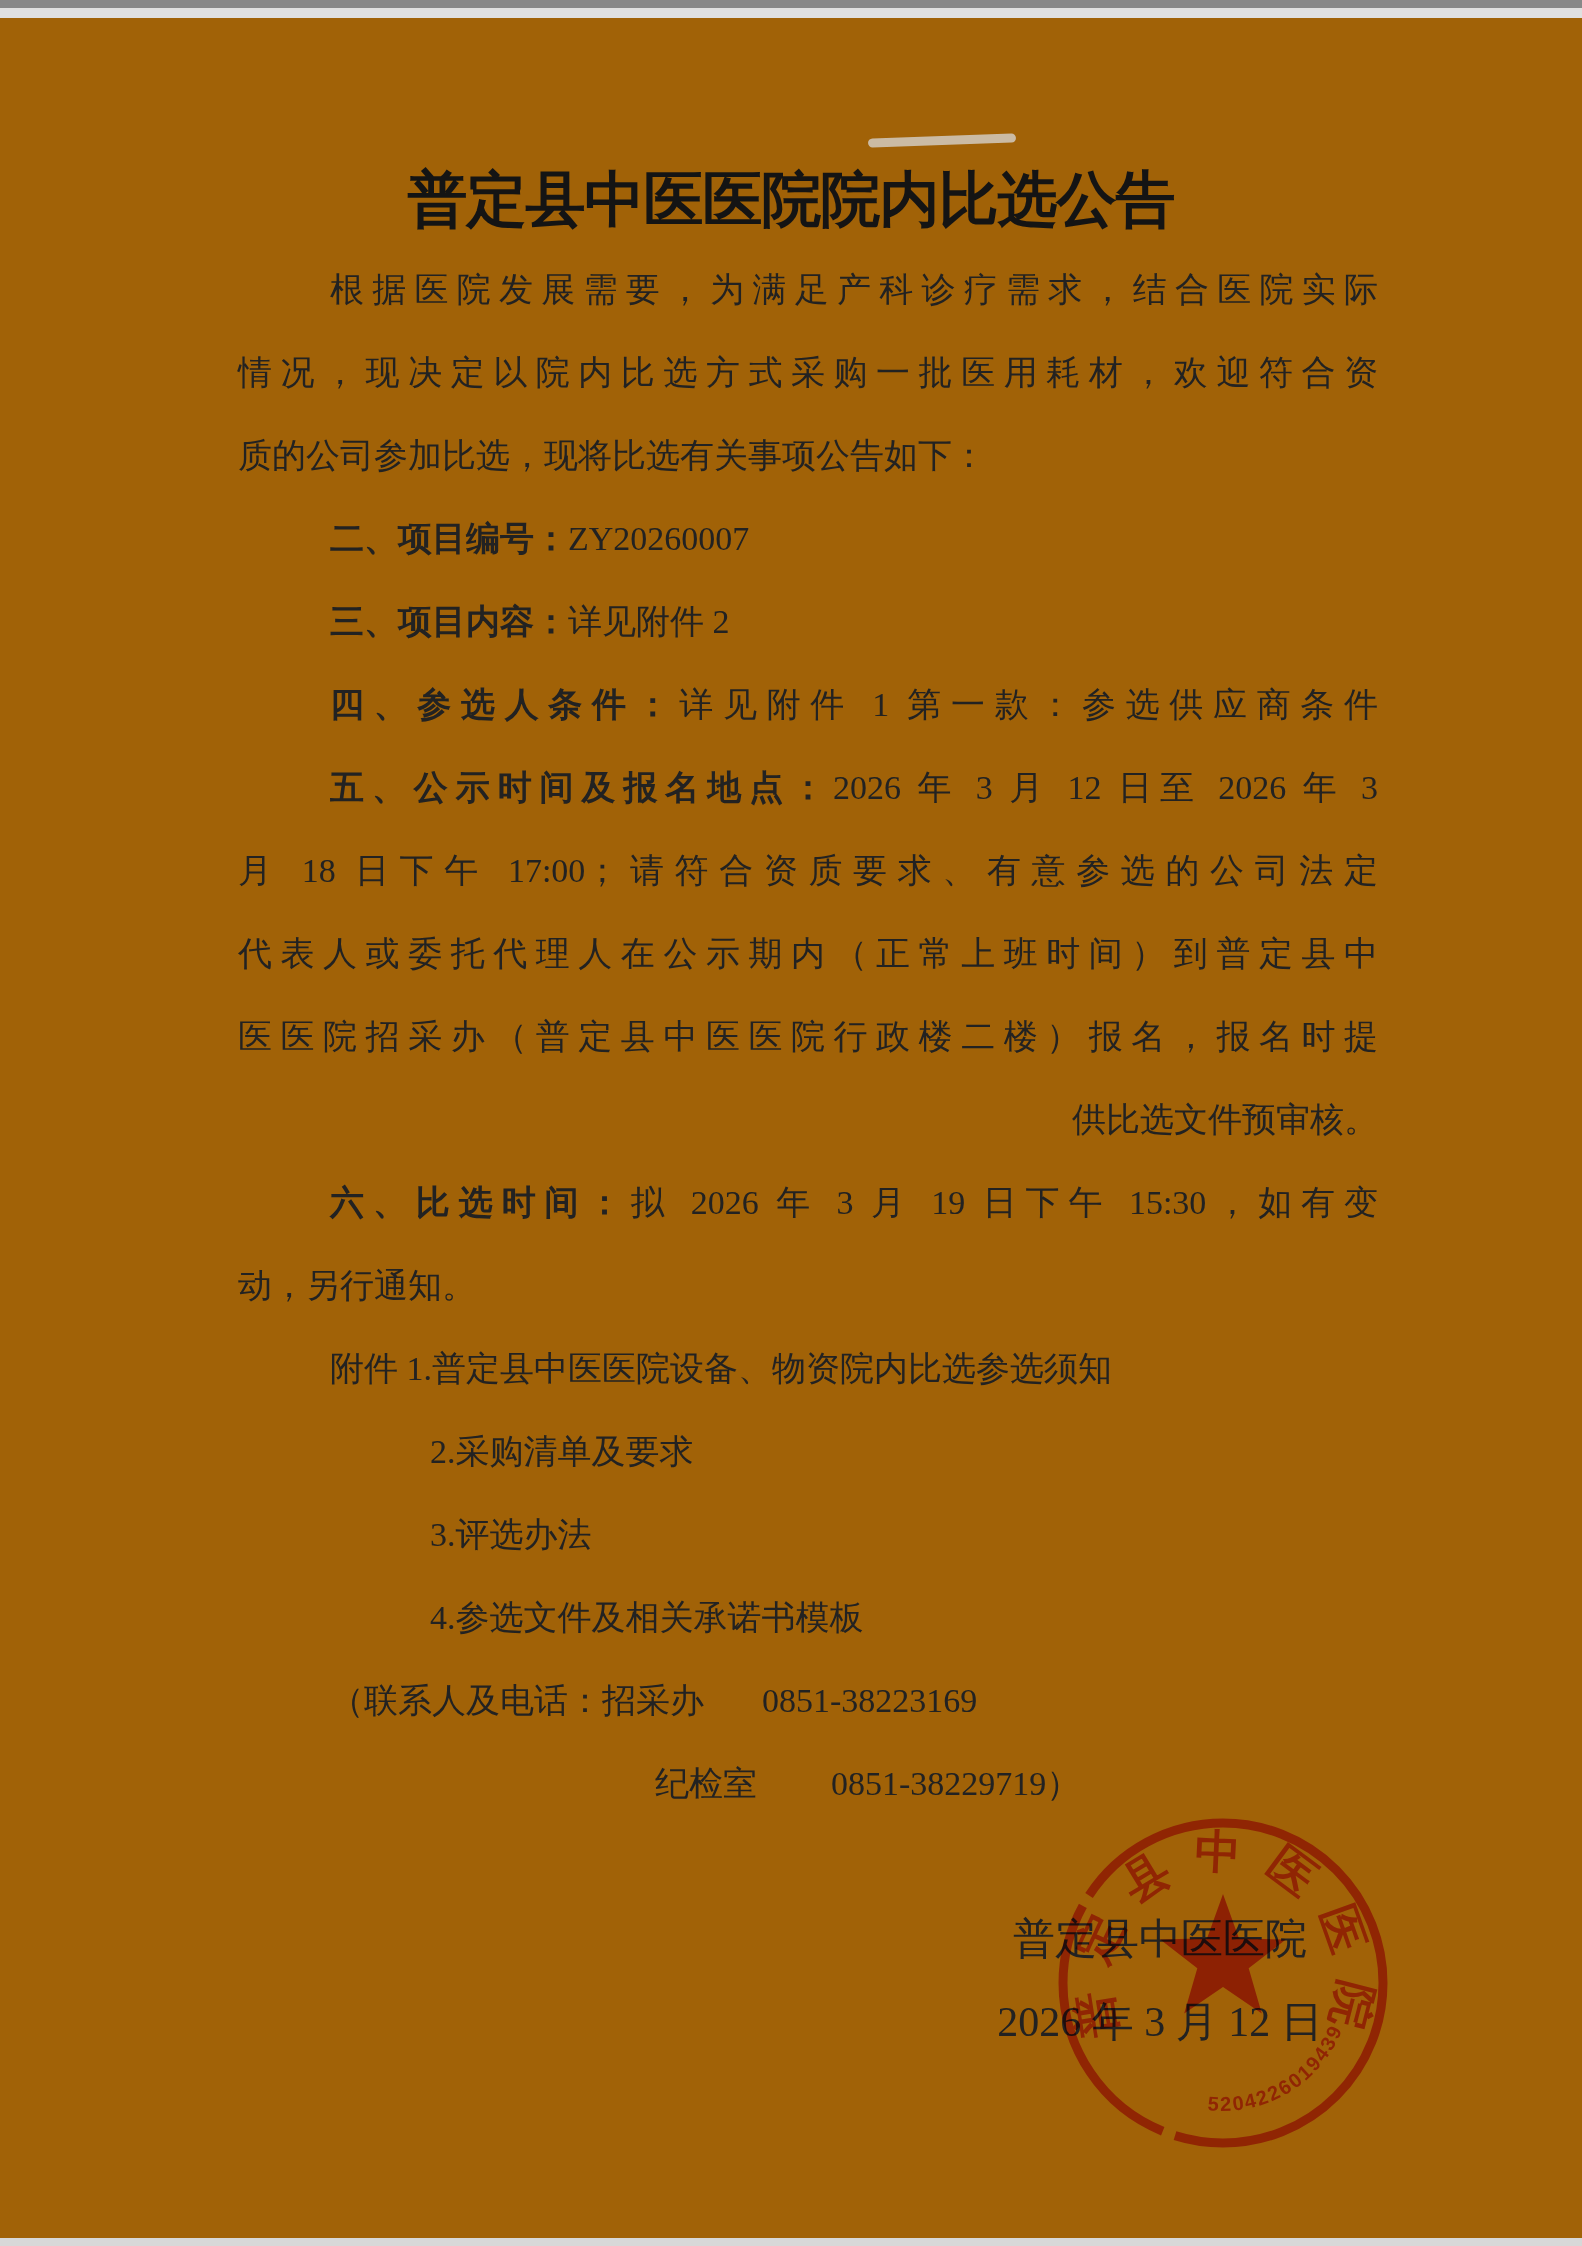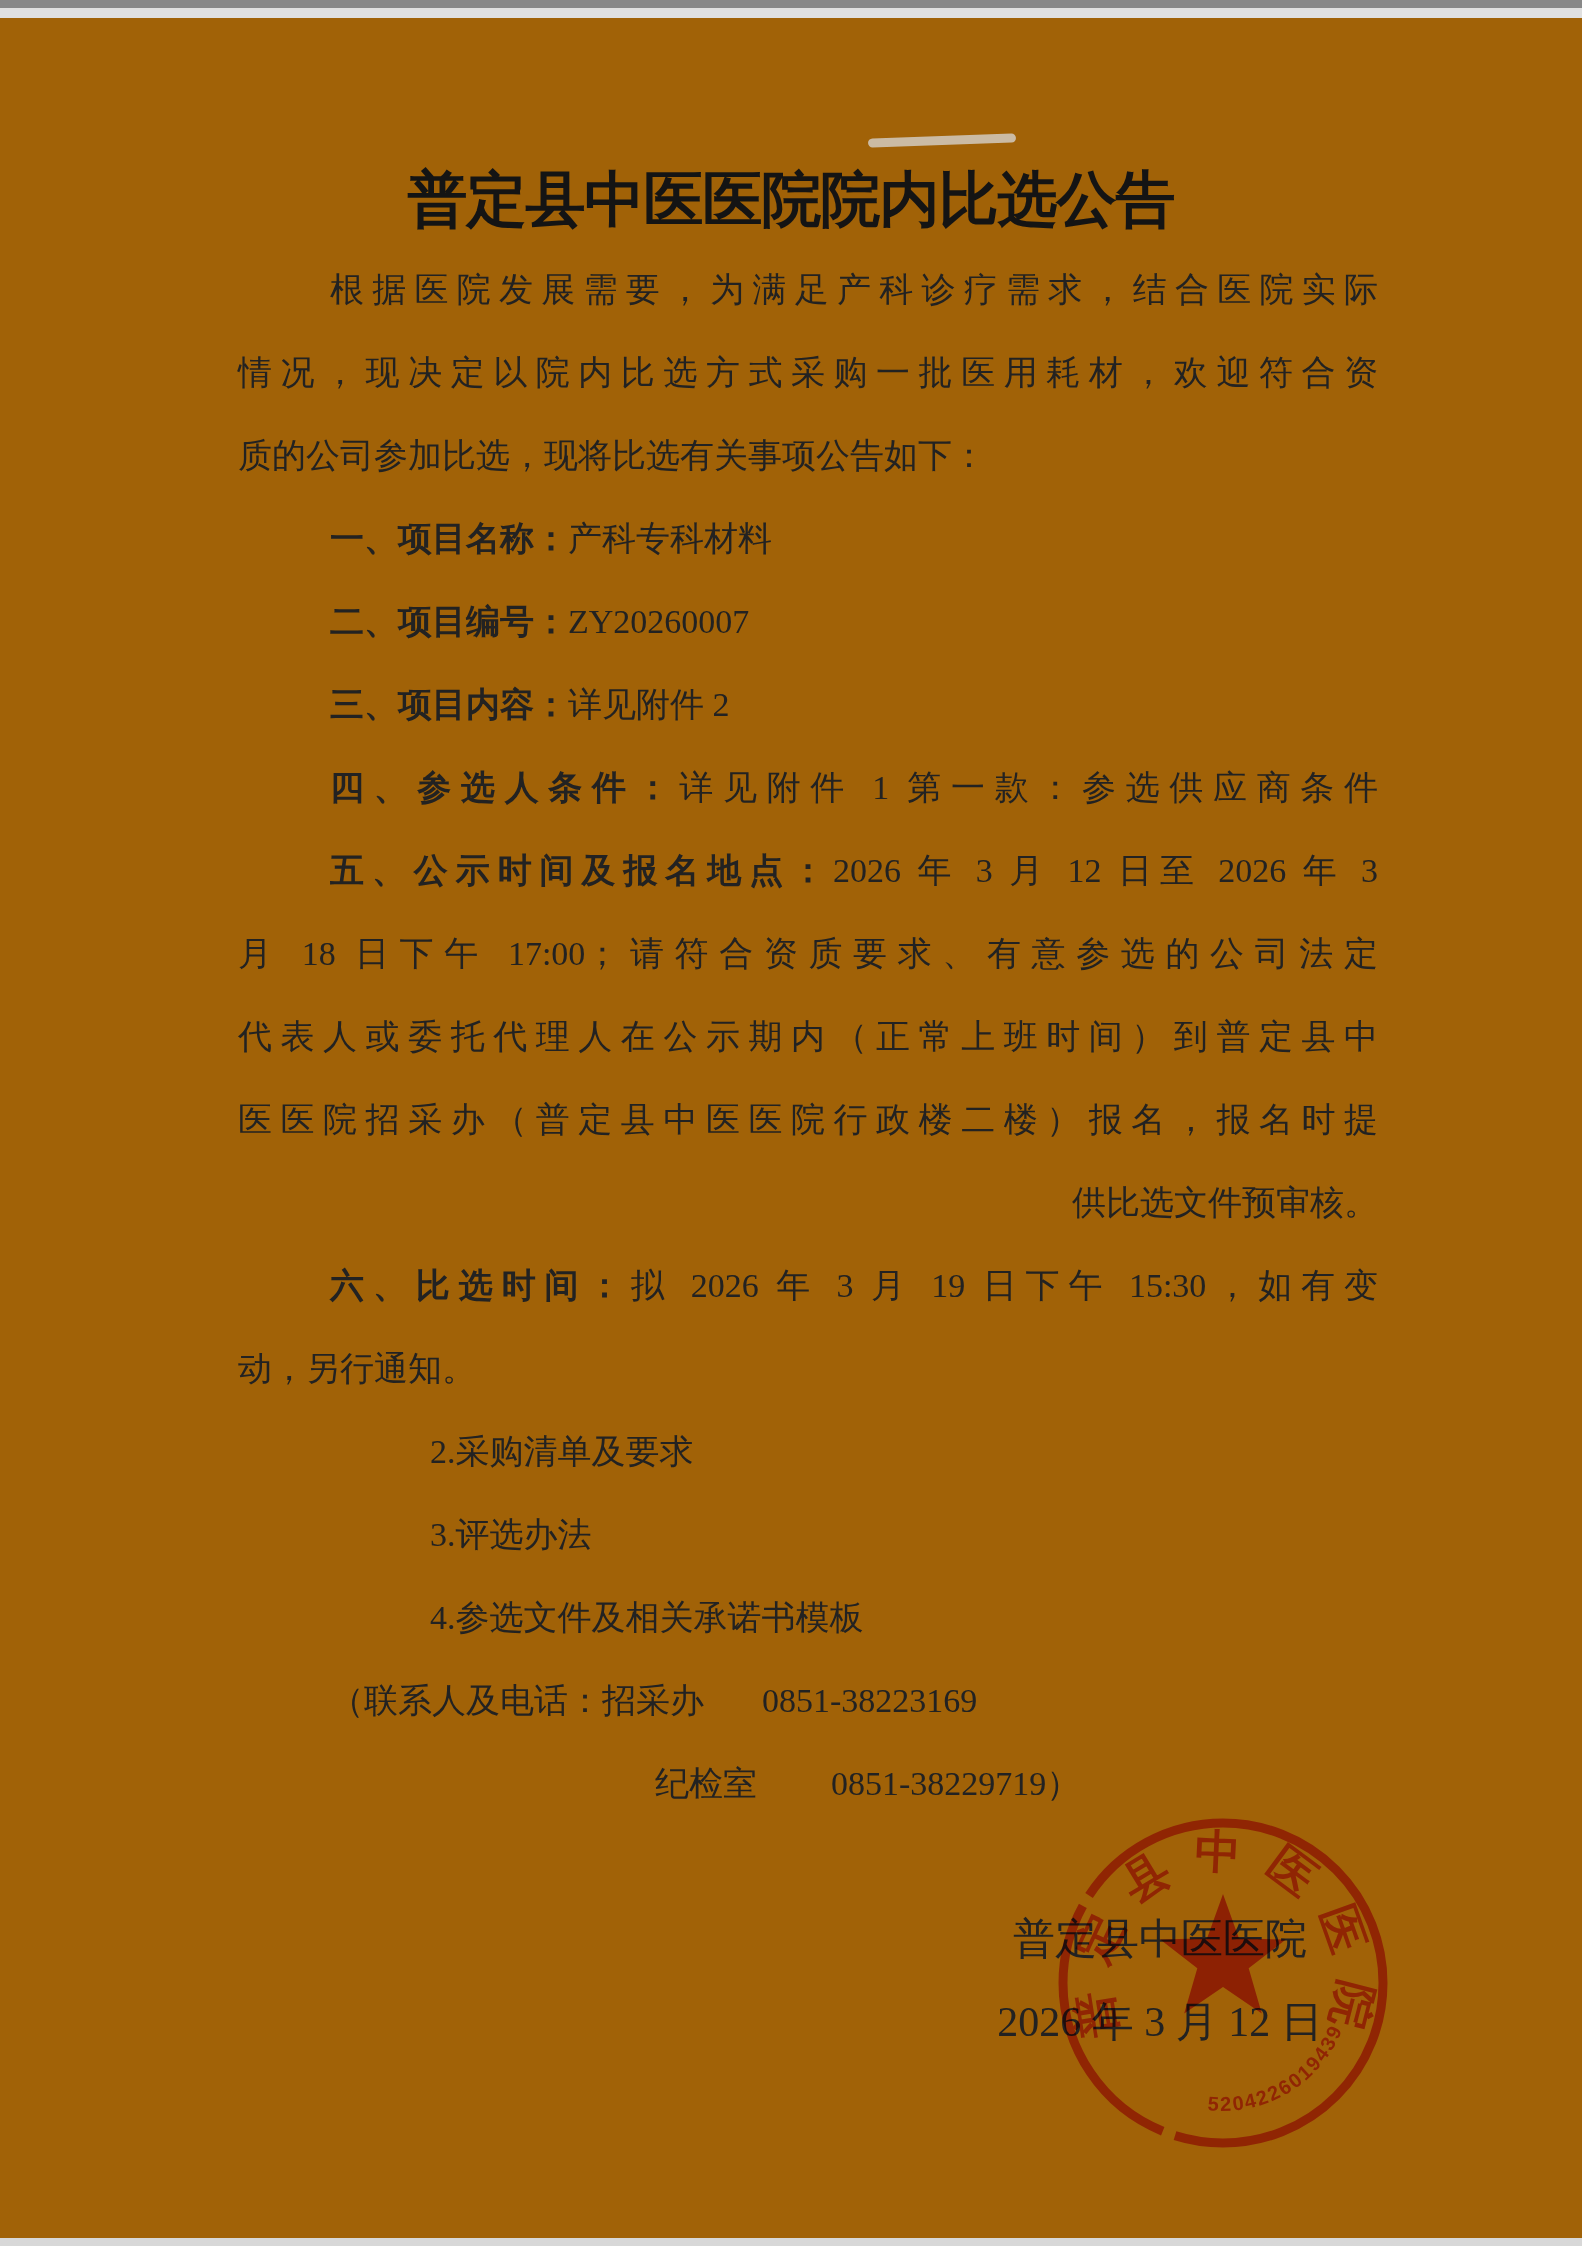--- a/index.html
+++ b/index.html
@@ -52,31 +52,31 @@
 
   <div class="scan-edge top"></div>
   <div class="scan-smudge"></div>
 
   <div class="doc-title">普定县中医医院院内比选公告</div>
 
   <div class="body-text" id="body-lines">
       <div class="line j" style="padding-left: 92px;"><span>根据医院发展需要，为满足产科诊疗需求，结合医院实际</span></div>
       <div class="line j" style="padding-left: 0px;"><span>情况，现决定以院内比选方式采购一批医用耗材，欢迎符合资</span></div>
       <div class="line" style="padding-left: 0px;"><span>质的公司参加比选，现将比选有关事项公告如下：</span></div>
-      <div class="line" style="padding-left: 92px;"><span class="b">一、项目名称：</span><span>产科专科材料</span></div>
       <div class="line" style="padding-left: 92px;"><span class="b">二、项目编号：</span><span>ZY20260007</span></div>
       <div class="line" style="padding-left: 92px;"><span class="b">三、项目内容：</span><span>详见附件 2</span></div>
       <div class="line j" style="padding-left: 92px;"><span class="b">四、参选人条件：</span><span>详见附件 1 第一款：参选供应商条件</span></div>
       <div class="line j" style="padding-left: 92px;"><span class="b">五、公示时间及报名地点：</span><span>2026 年 3 月 12 日至 2026 年 3</span></div>
       <div class="line j" style="padding-left: 0px;"><span>月 18 日下午 17:00；请符合资质要求、有意参选的公司法定</span></div>
       <div class="line j" style="padding-left: 0px;"><span>代表人或委托代理人在公示期内（正常上班时间）到普定县中</span></div>
       <div class="line j" style="padding-left: 0px;"><span>医医院招采办（普定县中医医院行政楼二楼）报名，报名时提</span></div>
       <div class="line" style="padding-left: 0px; text-align: right;"><span>供比选文件预审核。</span></div>
       <div class="line j" style="padding-left: 92px;"><span class="b">六、比选时间：</span><span>拟 2026 年 3 月 19 日下午 15:30，如有变</span></div>
       <div class="line" style="padding-left: 0px;"><span>动，另行通知。</span></div>
+      <div class="line" style="padding-left: 92px;"><span>附件 1.普定县中医医院设备、物资院内比选参选须知</span></div>
       <div class="line" style="padding-left: 192px;"><span>2.采购清单及要求</span></div>
       <div class="line" style="padding-left: 192px;"><span>3.评选办法</span></div>
       <div class="line" style="padding-left: 192px;"><span>4.参选文件及相关承诺书模板</span></div>
       <div class="line" style="padding-left: 92px;"><span>（联系人及电话：招采办</span><span style="margin-left: 58px;">0851-38223169</span></div>
       <div class="line" style="padding-left: 417px;"><span>纪检室</span><span style="margin-left: 74px;">0851-38229719）</span></div>
     </div>
 
   <div class="signature">
     <div class="sig-line">普定县中医医院</div>
     <div class="sig-line">2026 年 3 月 12 日</div>

